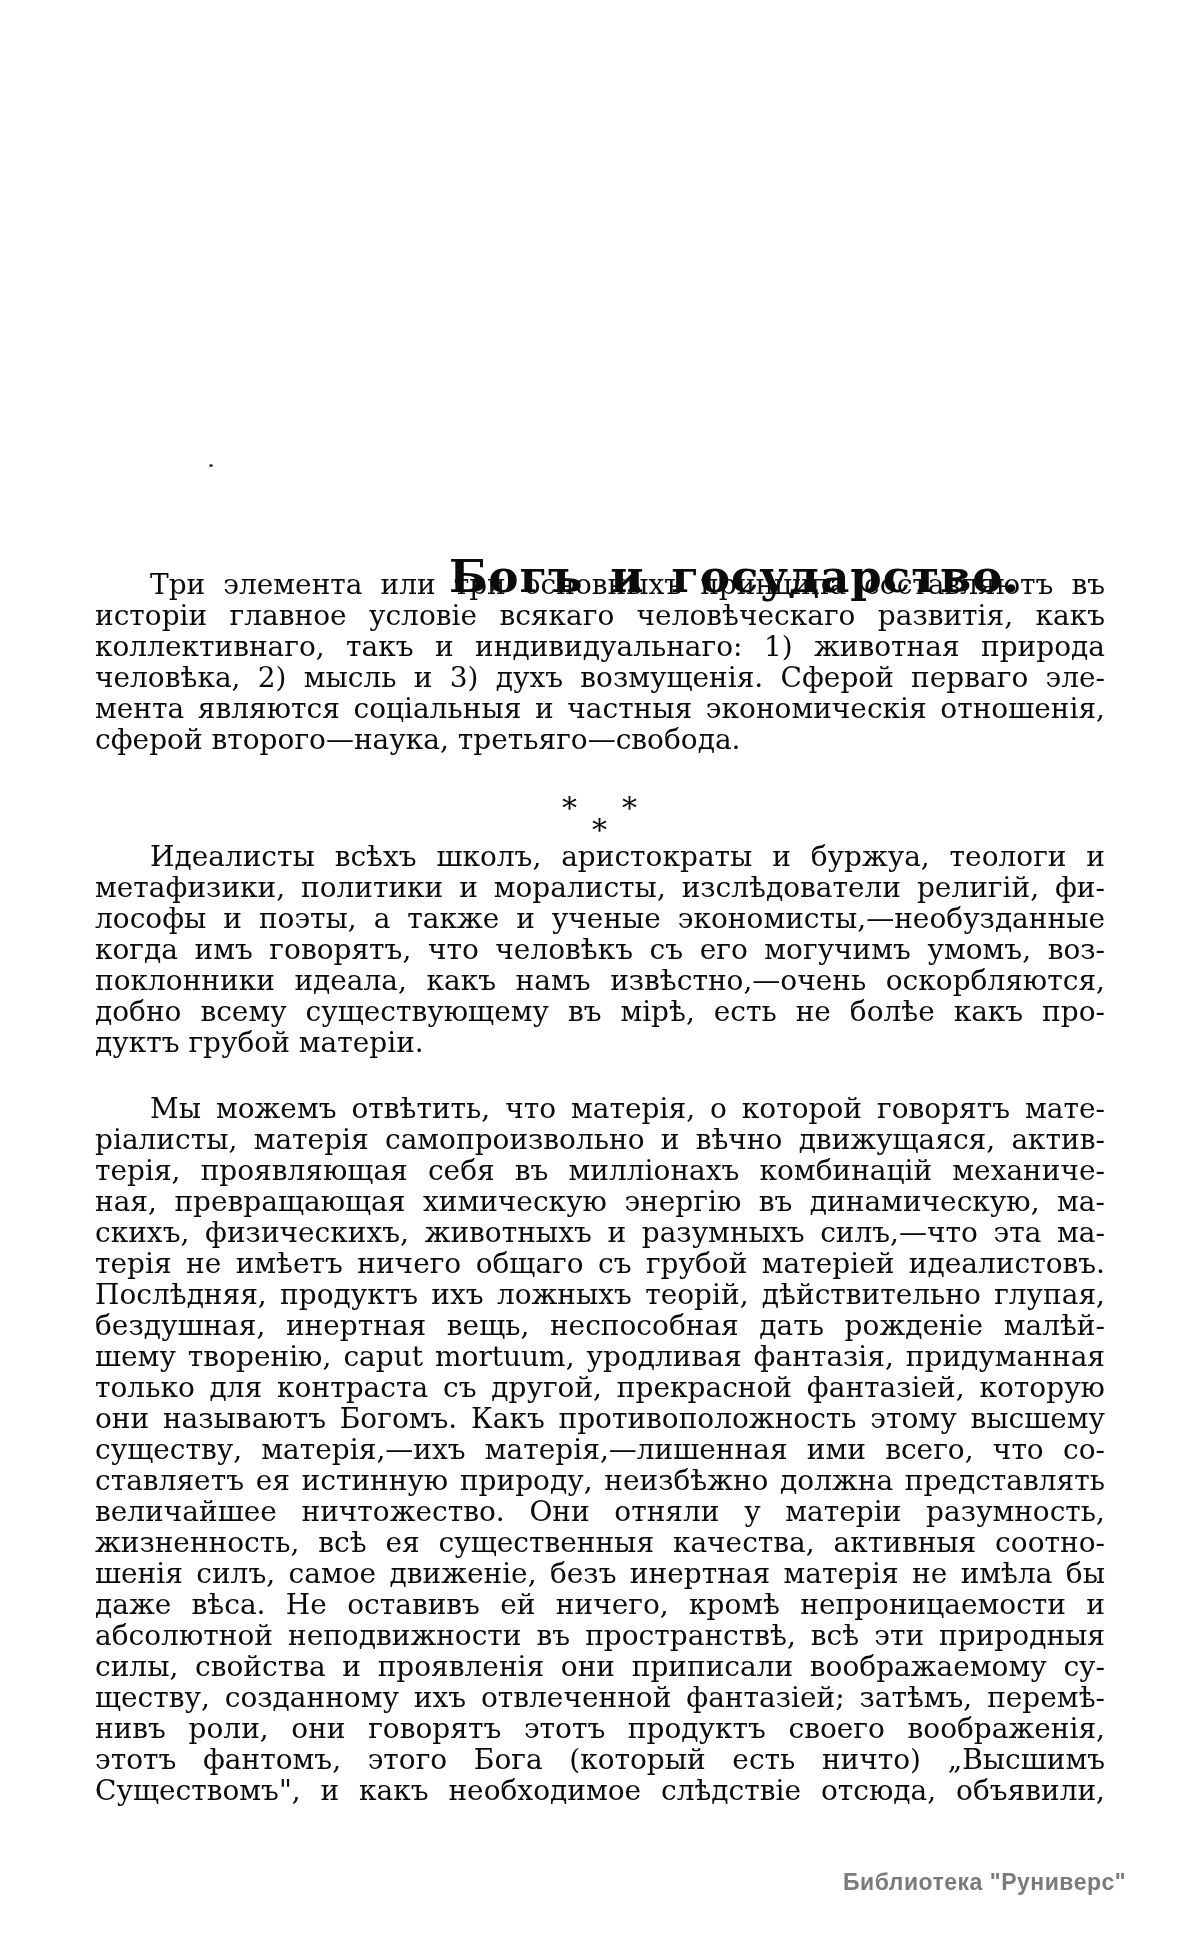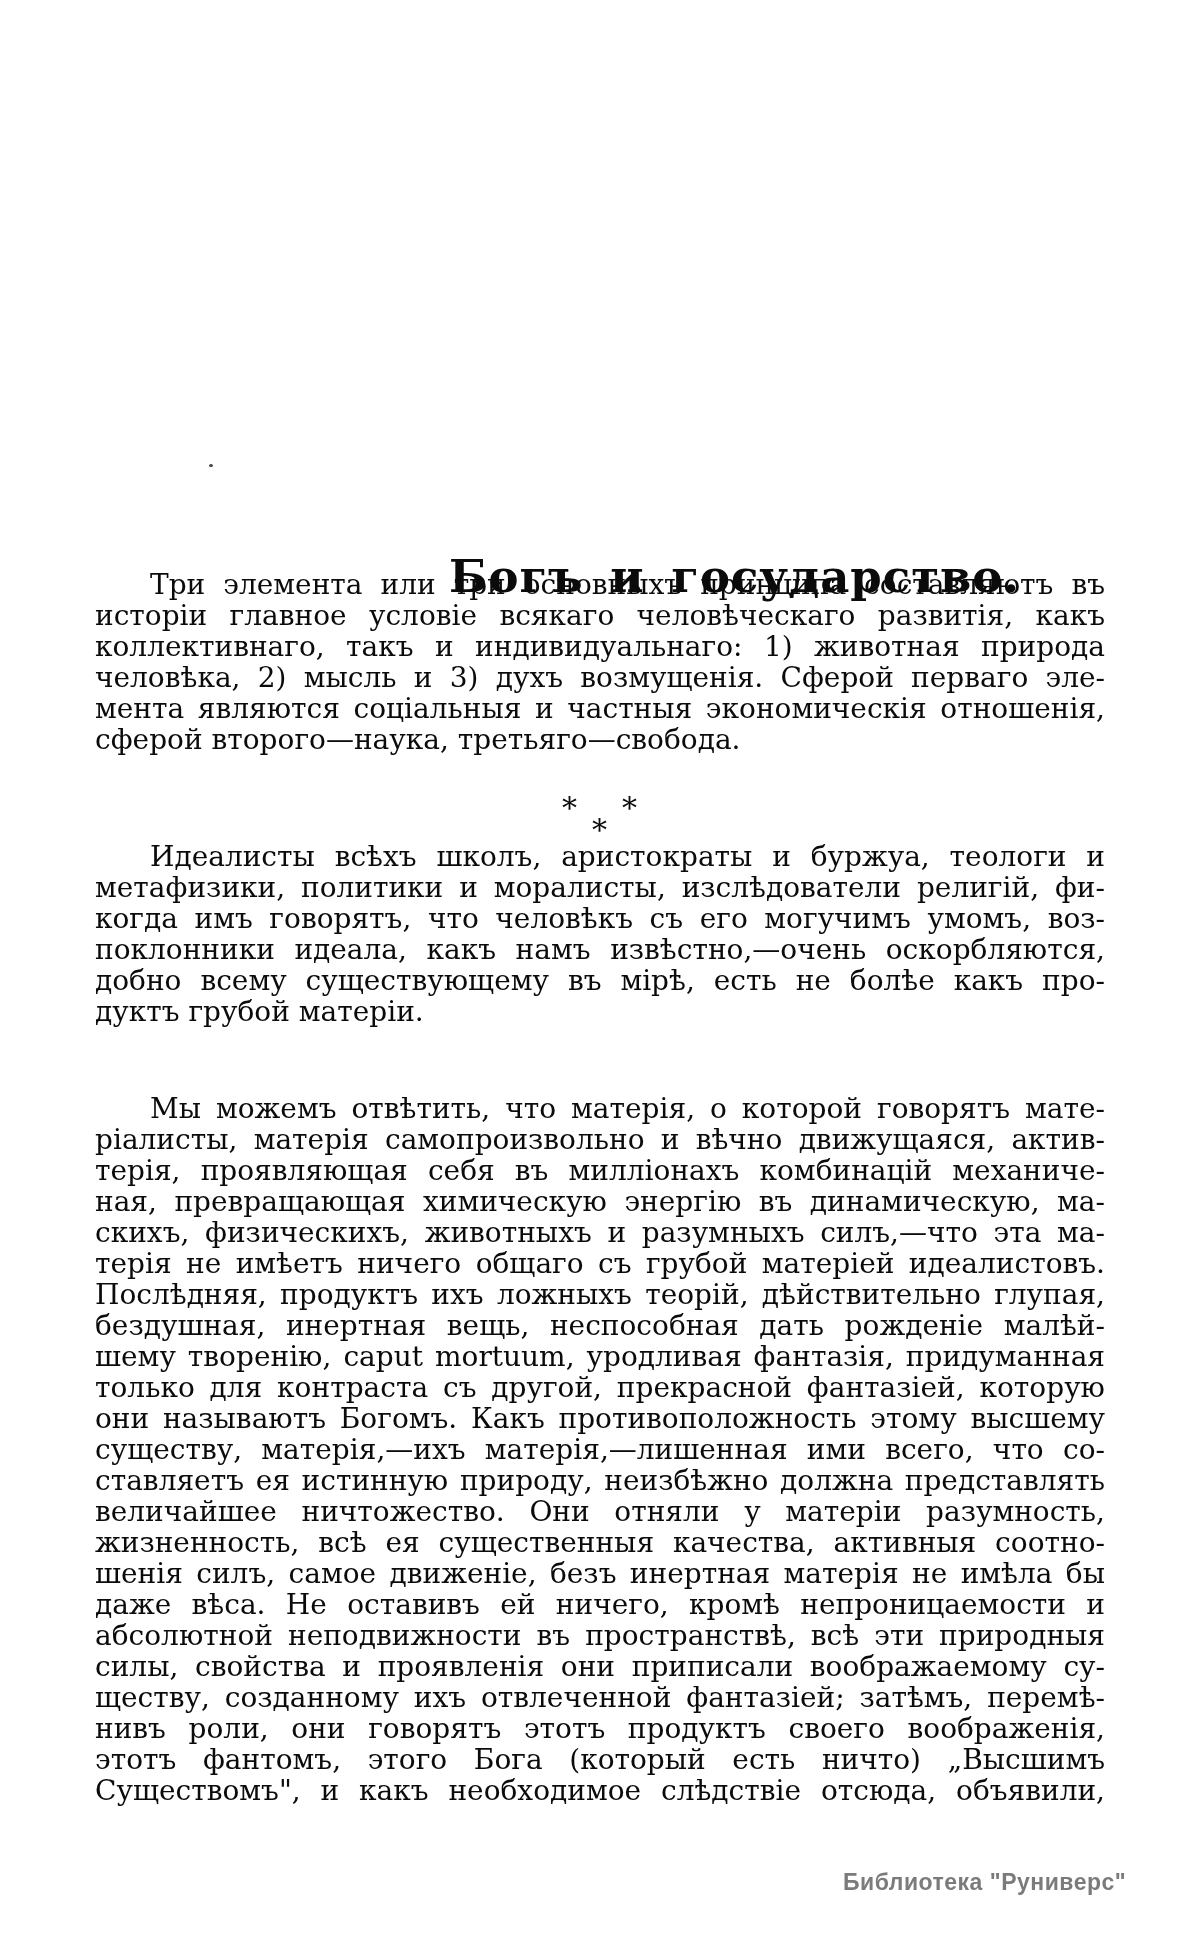--- a/index.html
+++ b/index.html
@@ -50,20 +50,21 @@
 
   <div class="separator">
     <span class="star star1">*</span>
     <span class="star star2">*</span>
     <span class="star star3">*</span>
   </div>
 
   <div class="para" style="top:841px;">
     <div class="line indent">Идеалисты всѣхъ школъ, аристократы и буржуа, теологи и</div>
     <div class="line">метафизики, политики и моралисты, изслѣдователи религій, фи-</div>
+    <div class="line">лософы и поэты, а также и ученые экономисты,—необузданные</div>
     <div class="line">когда имъ говорятъ, что человѣкъ съ его могучимъ умомъ, воз-</div>
     <div class="line">поклонники идеала, какъ намъ извѣстно,—очень оскорбляются,</div>
     <div class="line">добно всему существующему въ мірѣ, есть не болѣе какъ про-</div>
     <div class="line lastline">дуктъ грубой матеріи.</div>
   </div>
 
   <div class="para" style="top:1093px;">
     <div class="line indent">Мы можемъ отвѣтить, что матерія, о которой говорятъ мате-</div>
     <div class="line">ріалисты, матерія самопроизвольно и вѣчно движущаяся, актив-</div>
     <div class="line">терія, проявляющая себя въ милліонахъ комбинацій механиче-</div>

